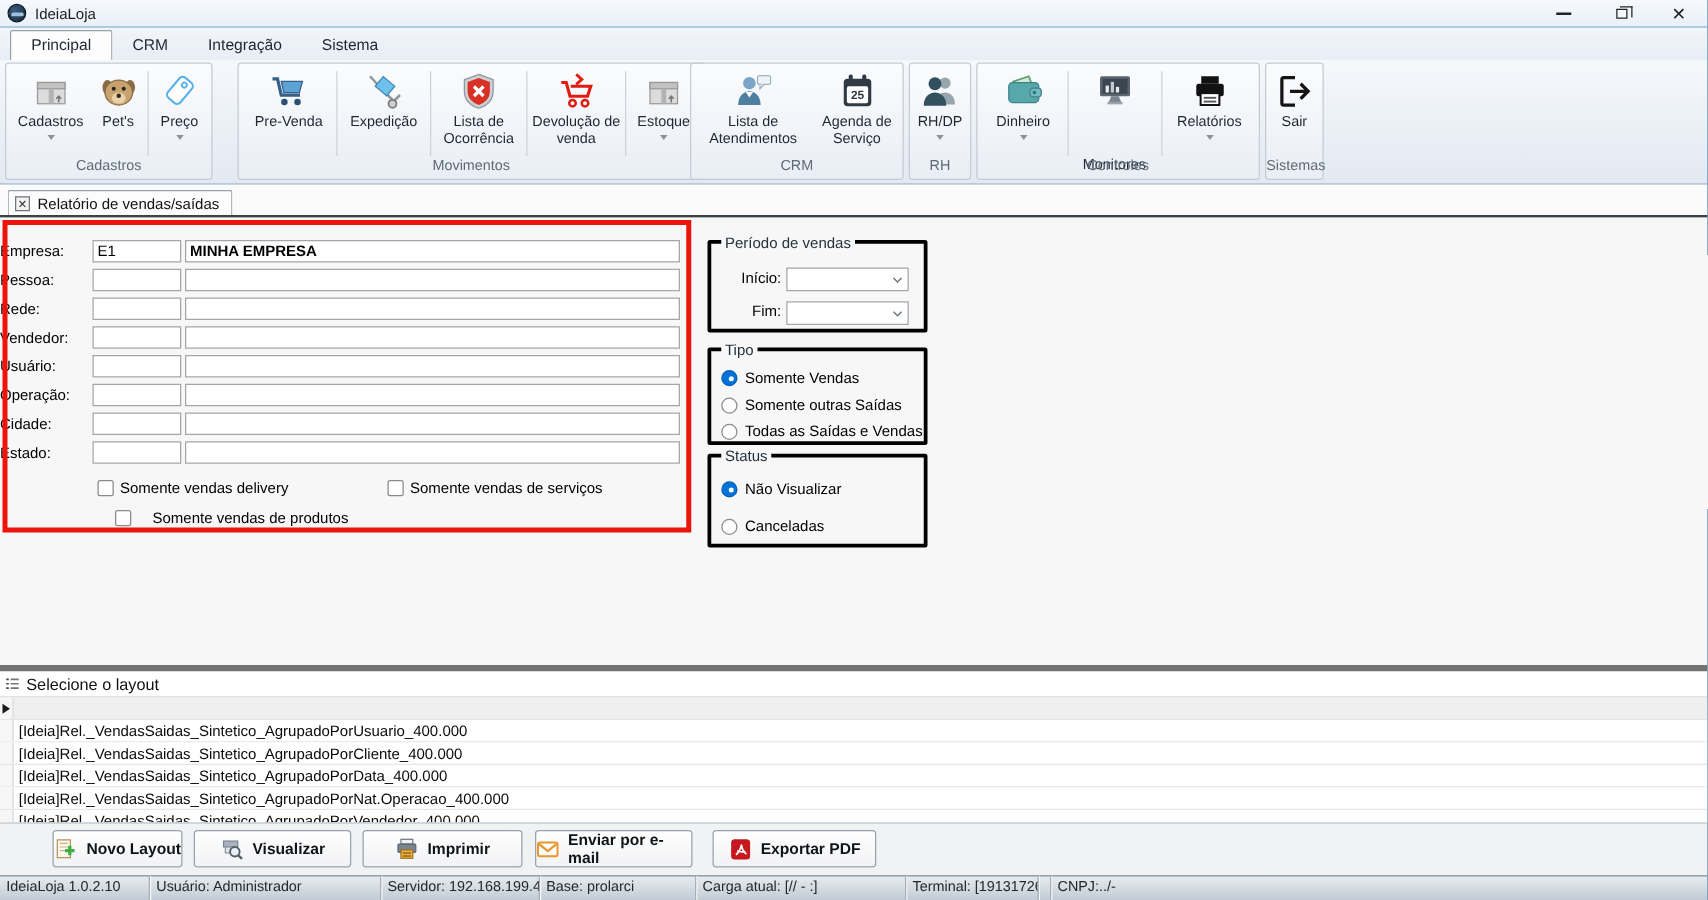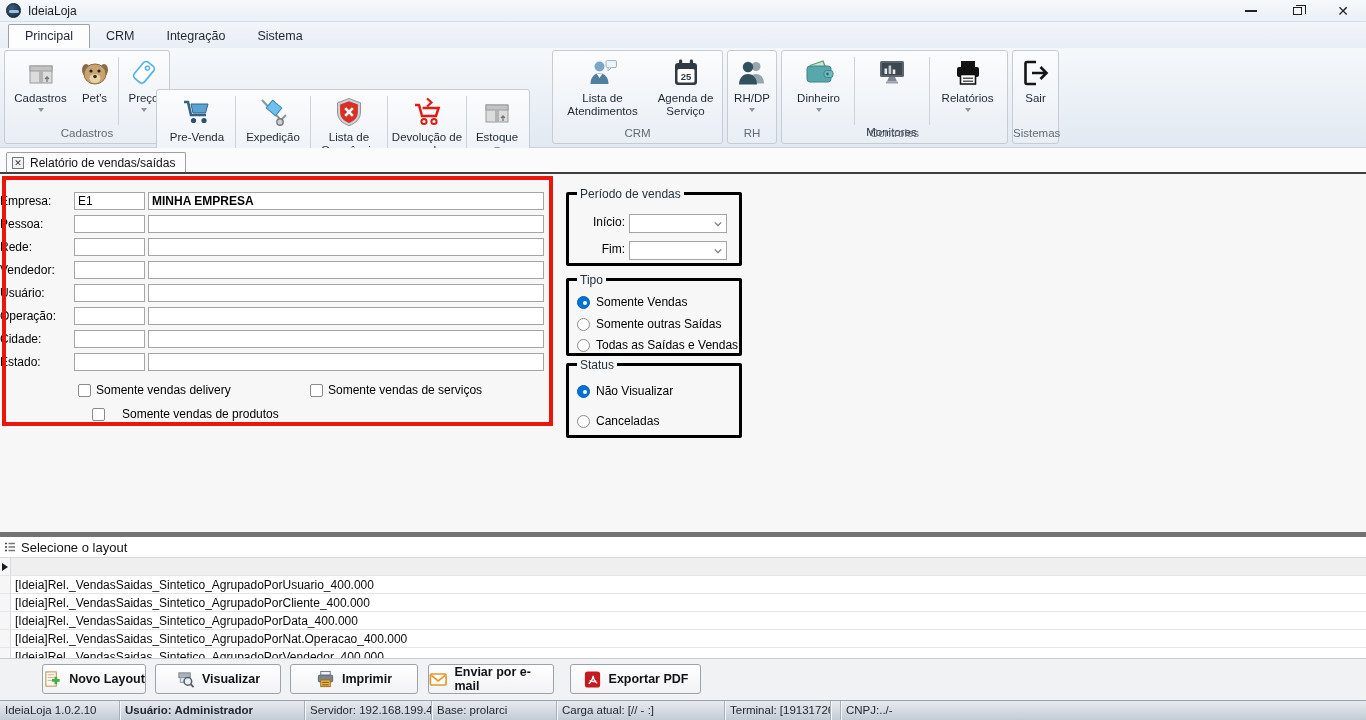--- a/index.html
+++ b/index.html
@@ -170,21 +170,21 @@
                 </g>
               </svg>
             </span>
           <span class="rlabel">Preço</span>
           <span class="drop"></span>
         </div>
       </div>
       <div class="rgrouplabel">Cadastros</div>
     </div>
 
-    <div class="rgroup" style="left:156px; width:374px;margin-top:39px;">
+    <div class="rgroup" style="left:190px; width:374px;">
       <div class="rbtns">
         <div class="rbtn" style="width:72px;">
           <span class="ricon">
               <svg viewBox="0 0 32 32">
                 <path d="M3 6 h4 l3 13 h15" fill="none" stroke="#35608a" stroke-width="2.6"></path>
                 <path d="M10 8 h17 l-2.5 9 h-12.5 z" fill="#5ba3d4" stroke="#35608a"></path>
                 <circle cx="12.5" cy="24.5" r="2.6" fill="#2d4f72"></circle>
                 <circle cx="23" cy="24.5" r="2.6" fill="#2d4f72"></circle>
               </svg>
             </span>
@@ -538,21 +538,21 @@
       <svg viewBox="0 0 20 20">
           <rect x="2" y="1.5" width="16" height="17" rx="3" fill="#c5181f"></rect>
           <path d="M6 14.5 c2.5-1.5 4.5-6 4.7-8.5 c0.3 3 1.8 6.5 4.3 8 m-8-2.8 c2.8 1.2 5 1.1 7 0.3" stroke="#fff" fill="none" stroke-width="1.4"></path>
         </svg>
       <span class="abtn-label">Exportar PDF</span>
     </div>
   </div>
 
   <div class="statusbar">
     <div class="spanel" style="width:120px;">IdeiaLoja 1.0.2.10</div>
-    <div class="spanel" style="width:185px;font-weight:bold;">Usuário: Administrador</div>
+    <div class="spanel" style="width:185px;">Usuário: Administrador</div>
     <div class="spanel" style="width:127px;">Servidor: 192.168.199.4</div>
     <div class="spanel" style="width:125px;">Base: prolarci</div>
     <div class="spanel" style="width:168px;">Carga atual: [// - :]</div>
     <div class="spanel" style="width:106px;">Terminal: [191317264]</div>
     <div class="spanel" style="width:10px;"></div>
     <div class="spanel" style="flex:1; border-right:none;">CNPJ:../-</div>
   </div>
 
 </div>
 

